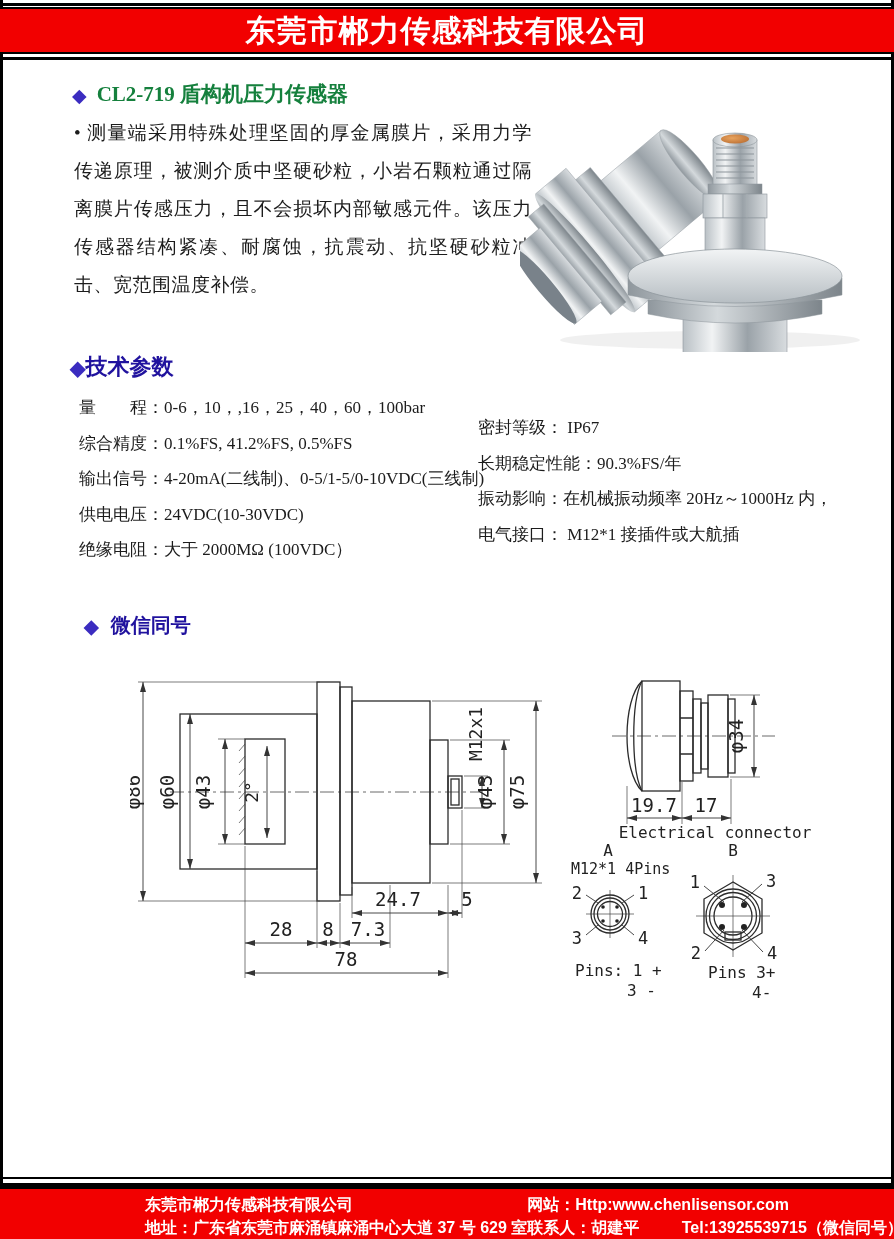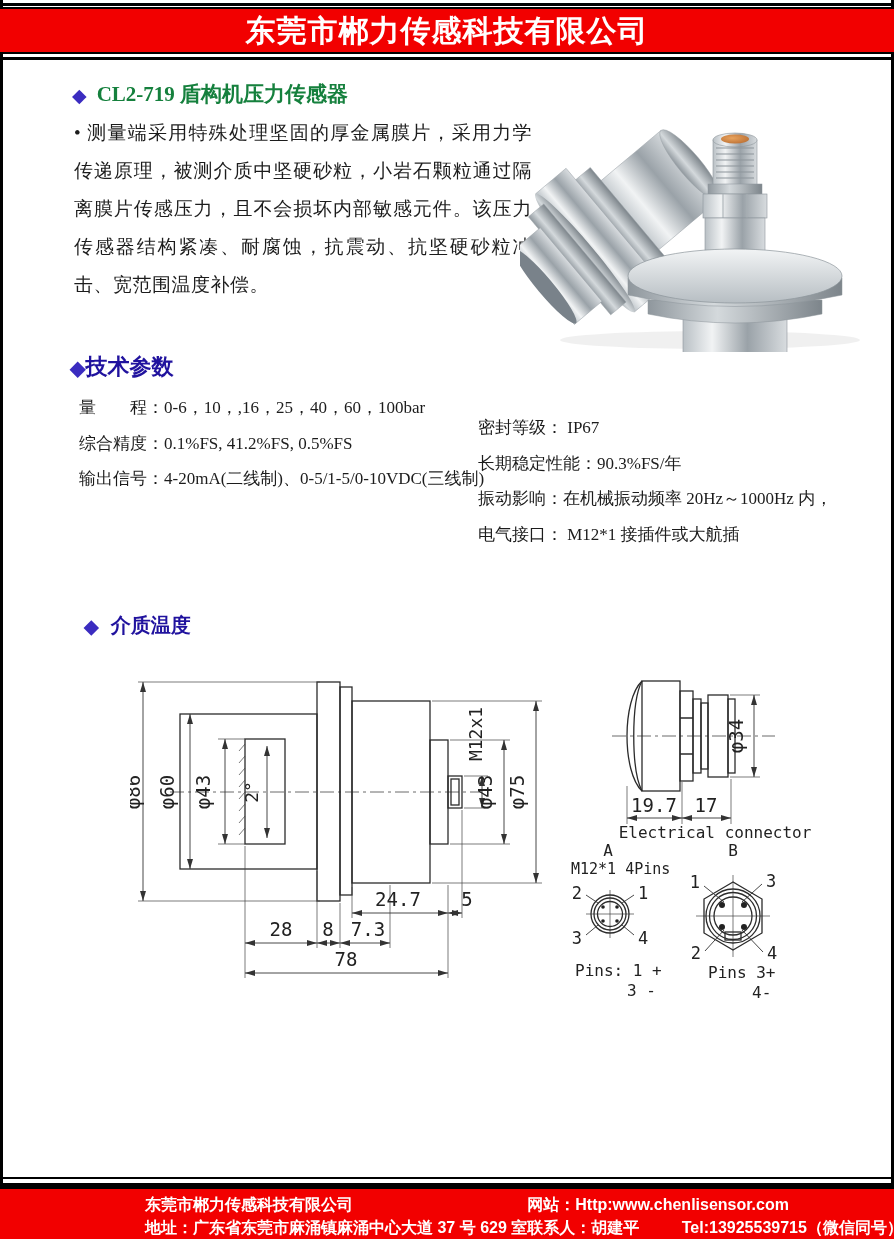--- a/index.html
+++ b/index.html
@@ -123,30 +123,32 @@
   </g>
 </svg>
 
 <div class="abs tech-heading">
   <span class="diamond">◆</span><span>技术参数</span>
 </div>
 <div class="abs spec-col spec-left">
   <div>量　　程：0-6，10，,16，25，40，60，100bar</div>
   <div>综合精度：0.1%FS, 41.2%FS, 0.5%FS</div>
   <div>输出信号：4-20mA(二线制)、0-5/1-5/0-10VDC(三线制)</div>
+  <div>供电电压：24VDC(10-30VDC)</div>
+  <div>绝缘电阻：大于 2000MΩ (100VDC）</div>
 </div>
 <div class="abs spec-col spec-right">
   <div>密封等级： IP67</div>
   <div>长期稳定性能：90.3%FS/年</div>
   <div>振动影响：在机械振动频率 20Hz～1000Hz 内，</div>
   <div>电气接口： M12*1 接插件或大航插</div>
 </div>
 
 <div class="abs dims-heading">
-  <span class="diamond">◆</span><span>介质温度</span>
+  <span class="diamond">◆</span><span>微信同号</span>
 </div>
 
 <svg class="abs" style="top:656px;left:130px;" width="764" height="356" viewBox="0 0 764 356">
   <defs>
     <marker id="arr" orient="auto-start-reverse" markerWidth="12" markerHeight="8" refX="10" refY="3" markerUnits="userSpaceOnUse">
       <path d="M0,0 L10,3 L0,6 Z" fill="#333"></path>
     </marker>
   </defs>
 
   <g>

